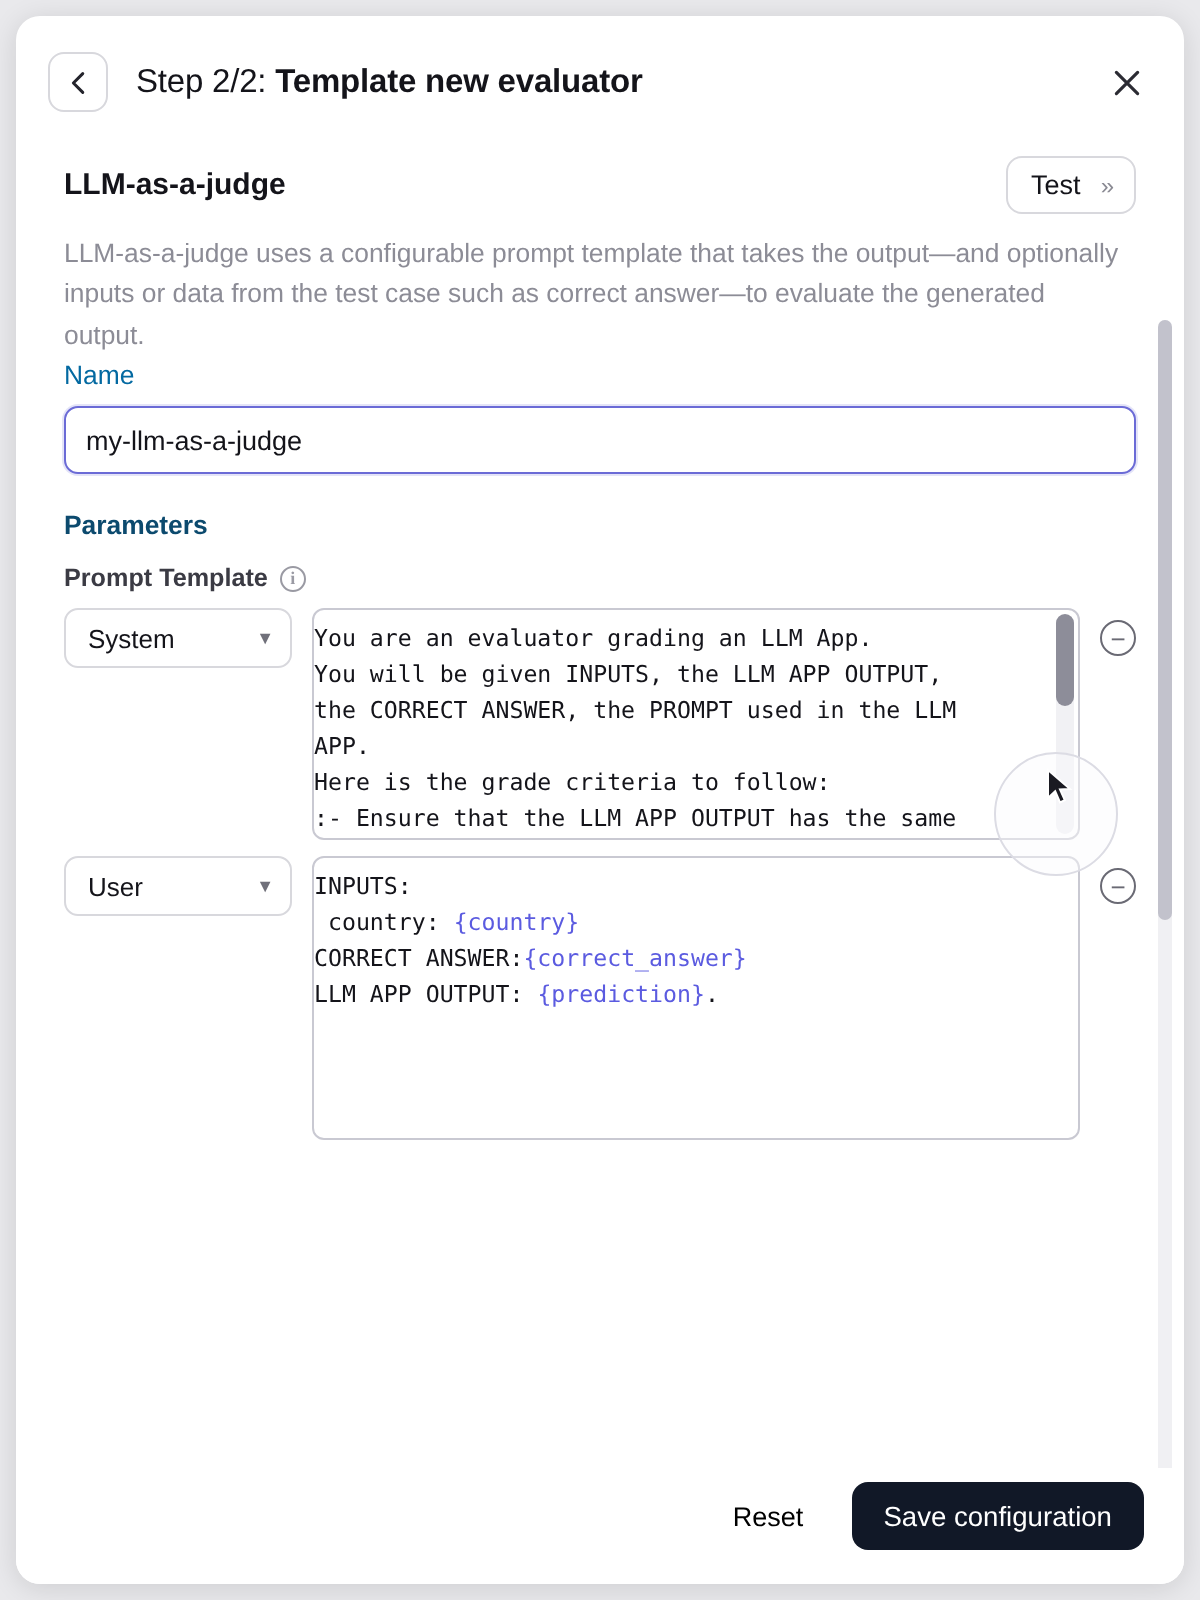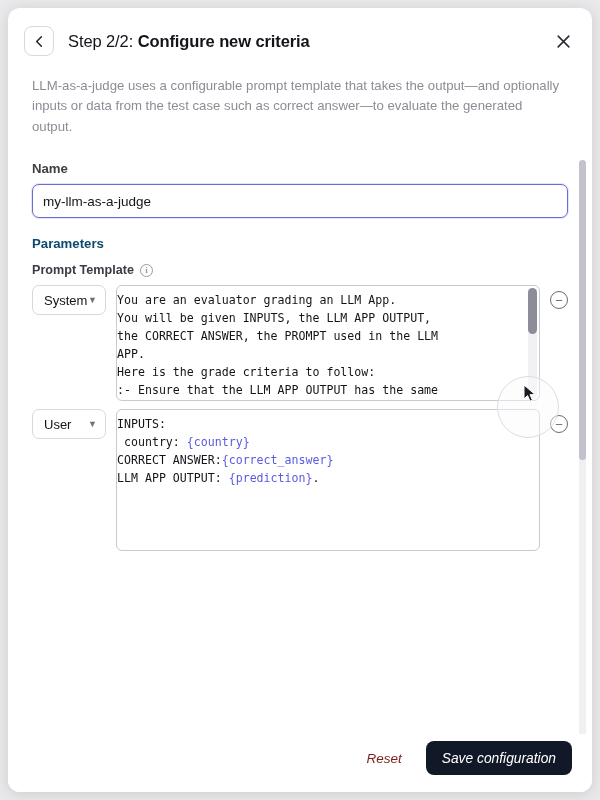--- a/index.html
+++ b/index.html
@@ -81,23 +81,23 @@
   .test-btn .chev { color: #8a8a93; font-size: 12px; }
   .desc {
     margin-top: 10px;
     font-size: 13.2px;
     line-height: 1.55;
     color: #8c8c96;
     max-width: 530px;
   }
   .field-label {
     font-size: 13.2px;
-    font-weight: 700;
-    color: #404040;
-    margin-top: 24px;
+    font-weight: 400;
+    color: #0369a1;
+    margin-top: 2px;
   }
   .text-input {
     margin-top: 8px;
     width: 100%;
     height: 34px;
     border: 1px solid #6b6bd6;
     border-radius: 7px;
     padding: 0 10px;
     font-size: 13.5px;
     color: #14141a;
@@ -130,21 +130,21 @@
     cursor: pointer;
   }
   
   .msg-row {
     display: flex;
     align-items: flex-start;
     gap: 10px;
     margin-top: 8px;
   }
   .role-select {
-    width: 74px;
+    width: 114px;
     height: 30px;
     border: 1px solid #d8d8dd;
     border-radius: 7px;
     background: #fff;
     display: flex; align-items: center;
     padding: 0 8px 0 11px;
     font-size: 13px;
     color: #14141a;
     cursor: pointer;
     flex: 0 0 auto;
@@ -248,62 +248,67 @@
     left: 0; right: 0; bottom: 0;
     height: 58px;
     display: flex; align-items: center; justify-content: flex-end;
     gap: 18px;
     padding: 0 20px 10px 0;
     background: #fff;
   }
   .reset-btn {
     background: none; border: none;
     font-size: 13.5px;
-    color: #7f1d1d;
+    color: #000000;
     cursor: pointer;
     font-family: "Liberation Sans", sans-serif;
-    font-style: italic;
   }
   .save-btn {
     background: #111827;
     color: #fff;
     border: none;
     border-radius: 8px;
     height: 34px;
     padding: 0 16px;
     font-size: 13.8px;
     cursor: pointer;
     font-family: "Liberation Sans", sans-serif;
-    font-style: italic;
   }
 </style>
 </head>
 <body>
 
 <div class="modal">
 
   <div class="header">
     <div class="back-btn">
       <svg width="15" height="15" viewBox="0 0 16 16">
         <path d="M10 3 L5 8 L10 13" fill="none" stroke="#24242c" stroke-width="1.6" stroke-linecap="round" stroke-linejoin="round"></path>
       </svg>
     </div>
     <div class="title">
       <span class="step">Step 2/2:</span>
-      <span class="sub">Configure new criteria</span>
+      <span class="sub">Template new evaluator</span>
     </div>
     <div class="close-btn">
       <svg width="17" height="17" viewBox="0 0 16 16">
         <path d="M3 3 L13 13 M13 3 L3 13" fill="none" stroke="#2b2b33" stroke-width="1.5" stroke-linecap="round"></path>
       </svg>
     </div>
   </div>
 
   <div class="body">
 
+    <div class="section-head">
+      <div class="section-title">LLM-as-a-judge</div>
+      <div class="test-btn">
+        <span>Test</span>
+        <span class="chev">»</span>
+      </div>
+    </div>
 
     <div class="desc">LLM-as-a-judge uses a configurable prompt template that takes the output—and optionally inputs or data from the test case such as correct answer—to evaluate the generated output.</div>
 
     <div class="field-label">Name</div>
     <input class="text-input" value="my-llm-as-a-judge" style="">
 
     <div class="subhead">Parameters</div>
 
     <div class="info-row">
       <span class="lbl">Prompt Template</span>

